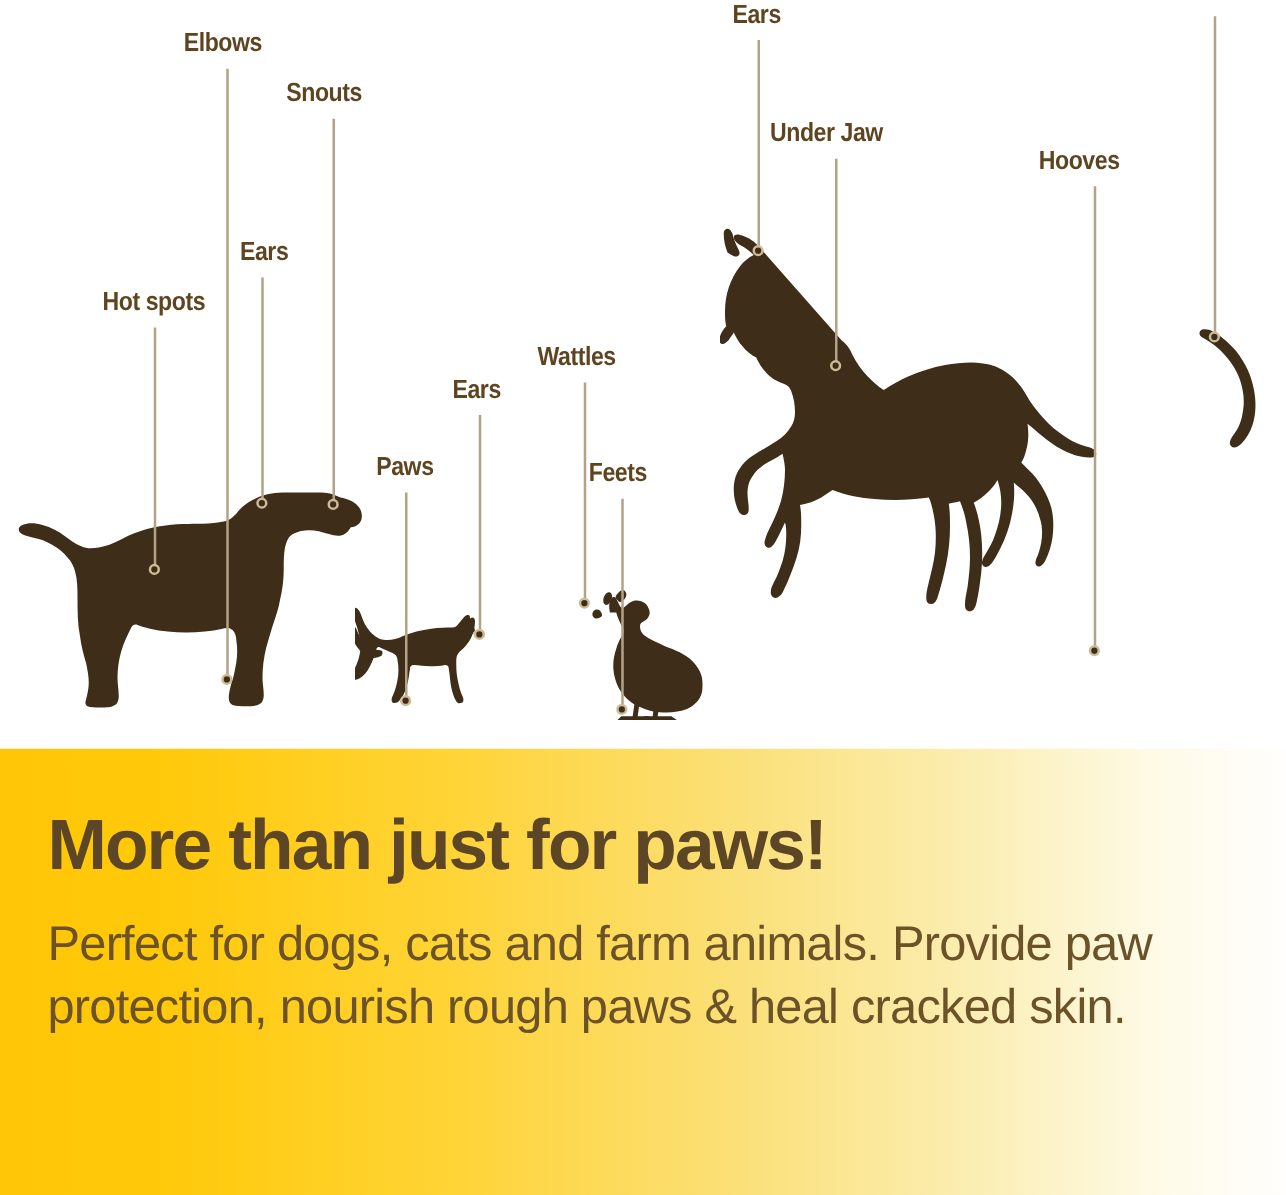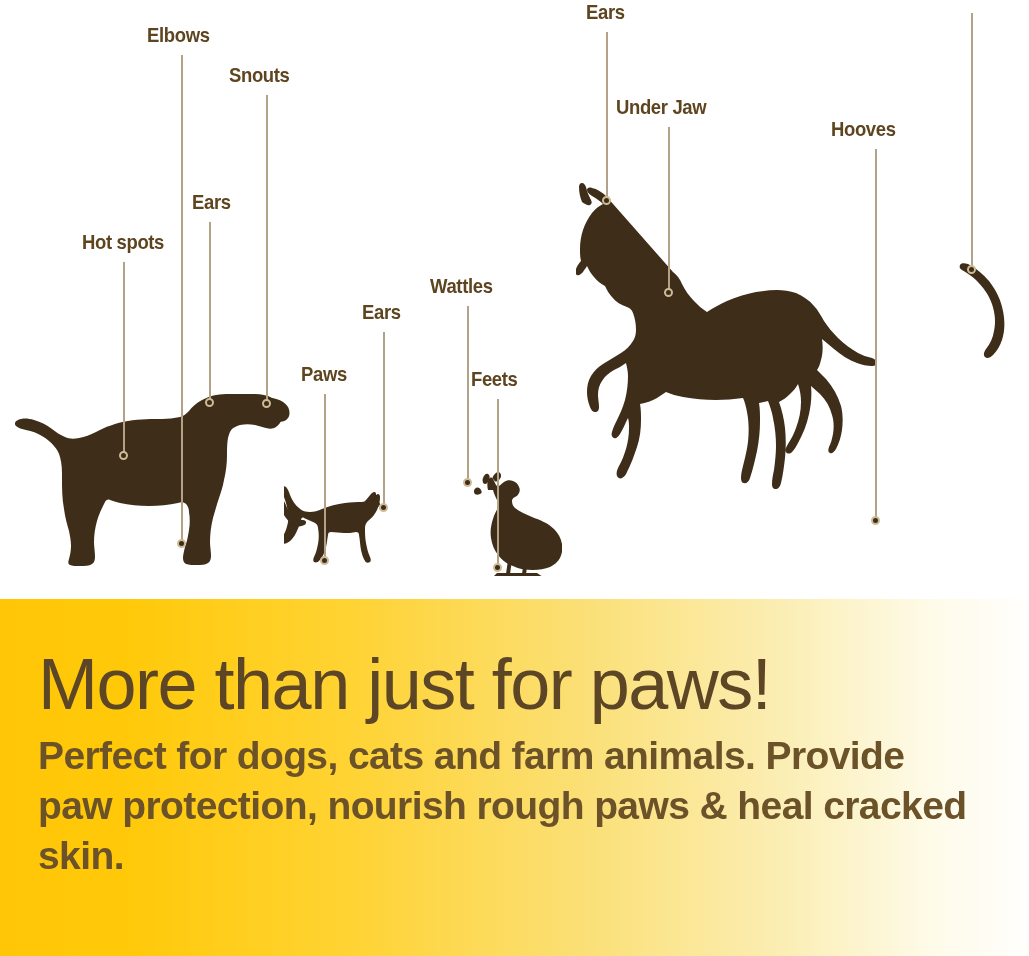--- a/index.html
+++ b/index.html
@@ -104,34 +104,34 @@
         #fbeeb4 76%,
         #fefbea 91%,
         #fffefc 100%);
   }
   #promo-heading {
     position: absolute;
     left: 38px;
     top: 49px;
     margin: 0;
     font-family: "Liberation Sans", sans-serif;
-    font-weight: normal;
-    font-size: 72px;
+    font-weight: bold;
+    font-size: 57px;
     line-height: 1;
     letter-spacing: -1.5px;
     color: #5c4626;
   }
   #promo-body {
     position: absolute;
     left: 38px;
     top: 132px;
     margin: 0;
     width: 940px;
     font-family: "Liberation Sans", sans-serif;
-    font-weight: bold;
+    font-weight: normal;
     font-size: 39px;
     line-height: 1.28;
     letter-spacing: -0.6px;
     color: #6b5229;
   }
 </style>
 </head>
 <body>
 
 <div id="infographic">

